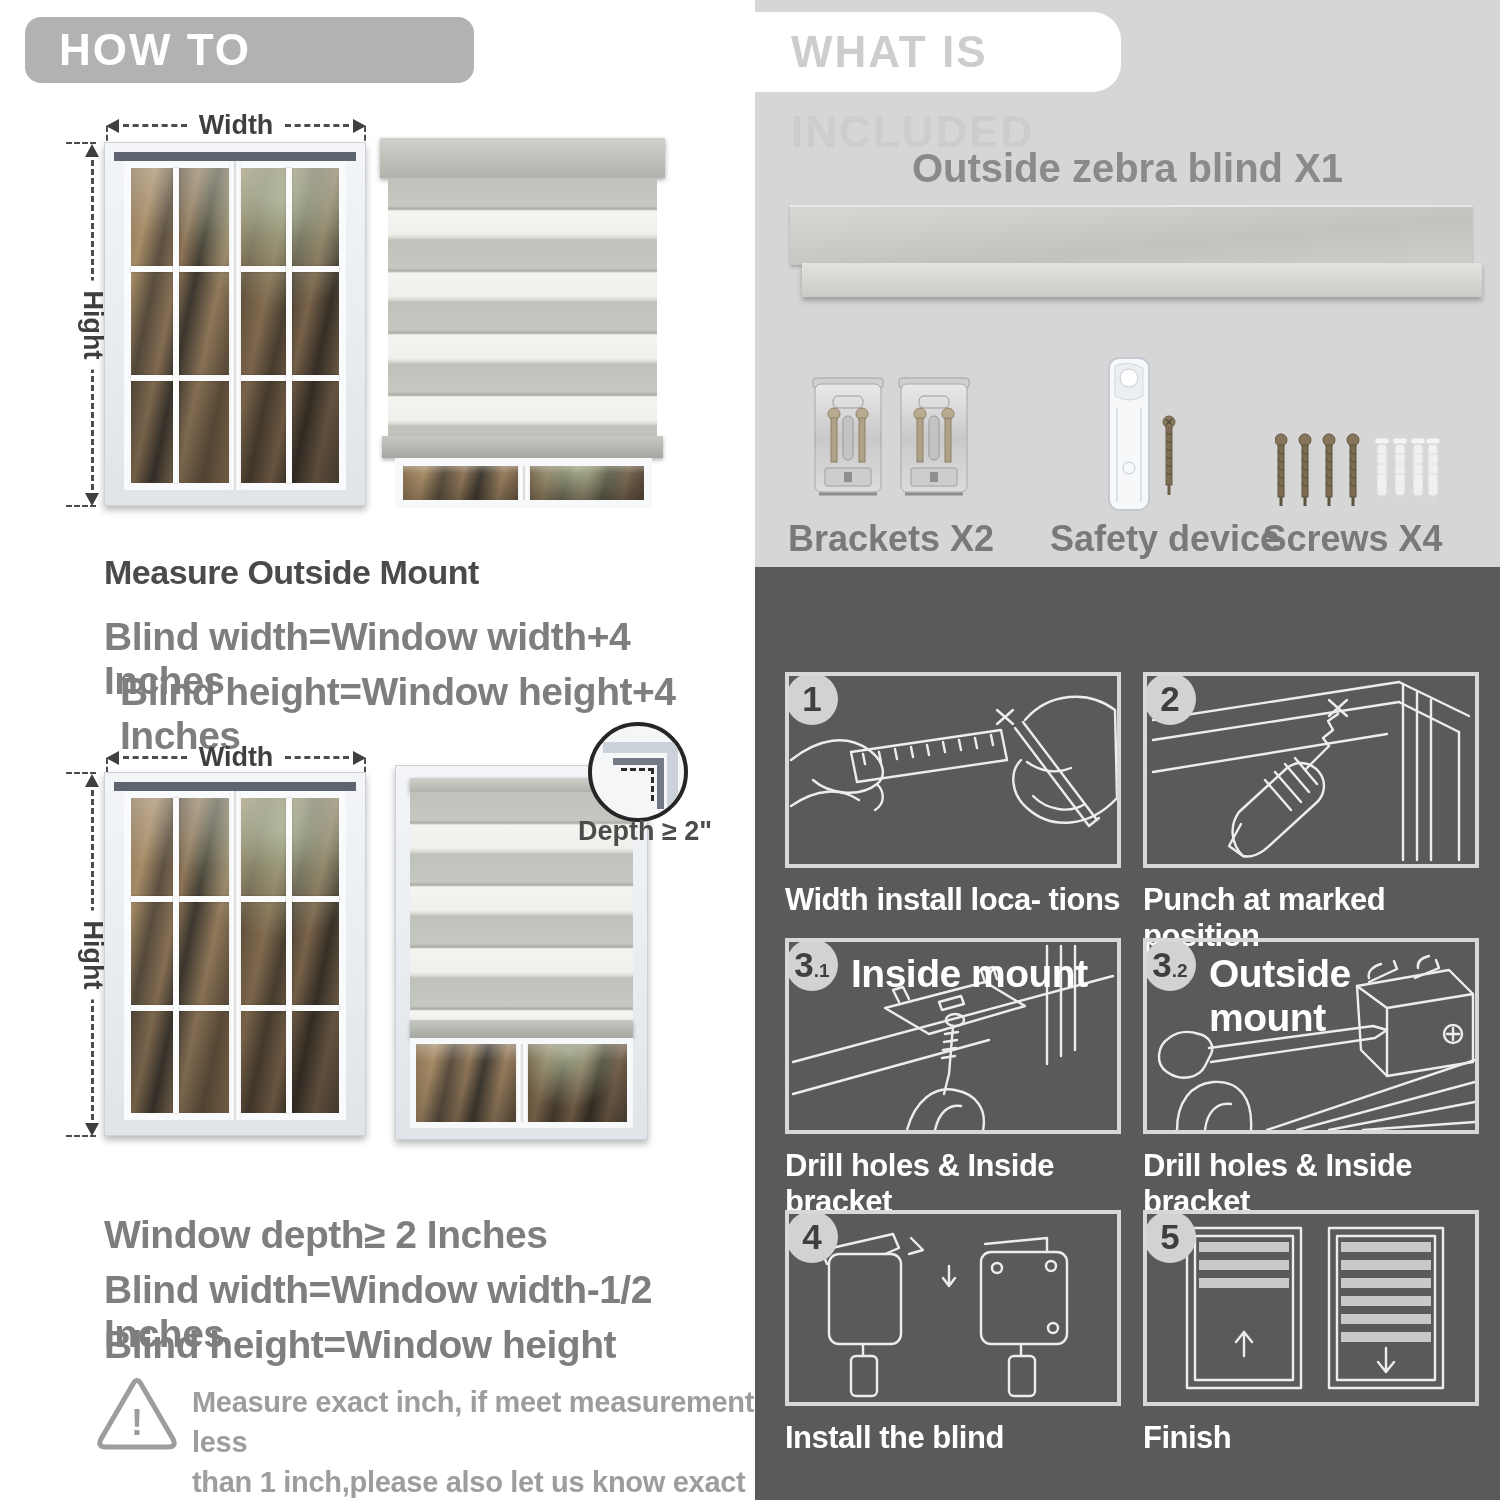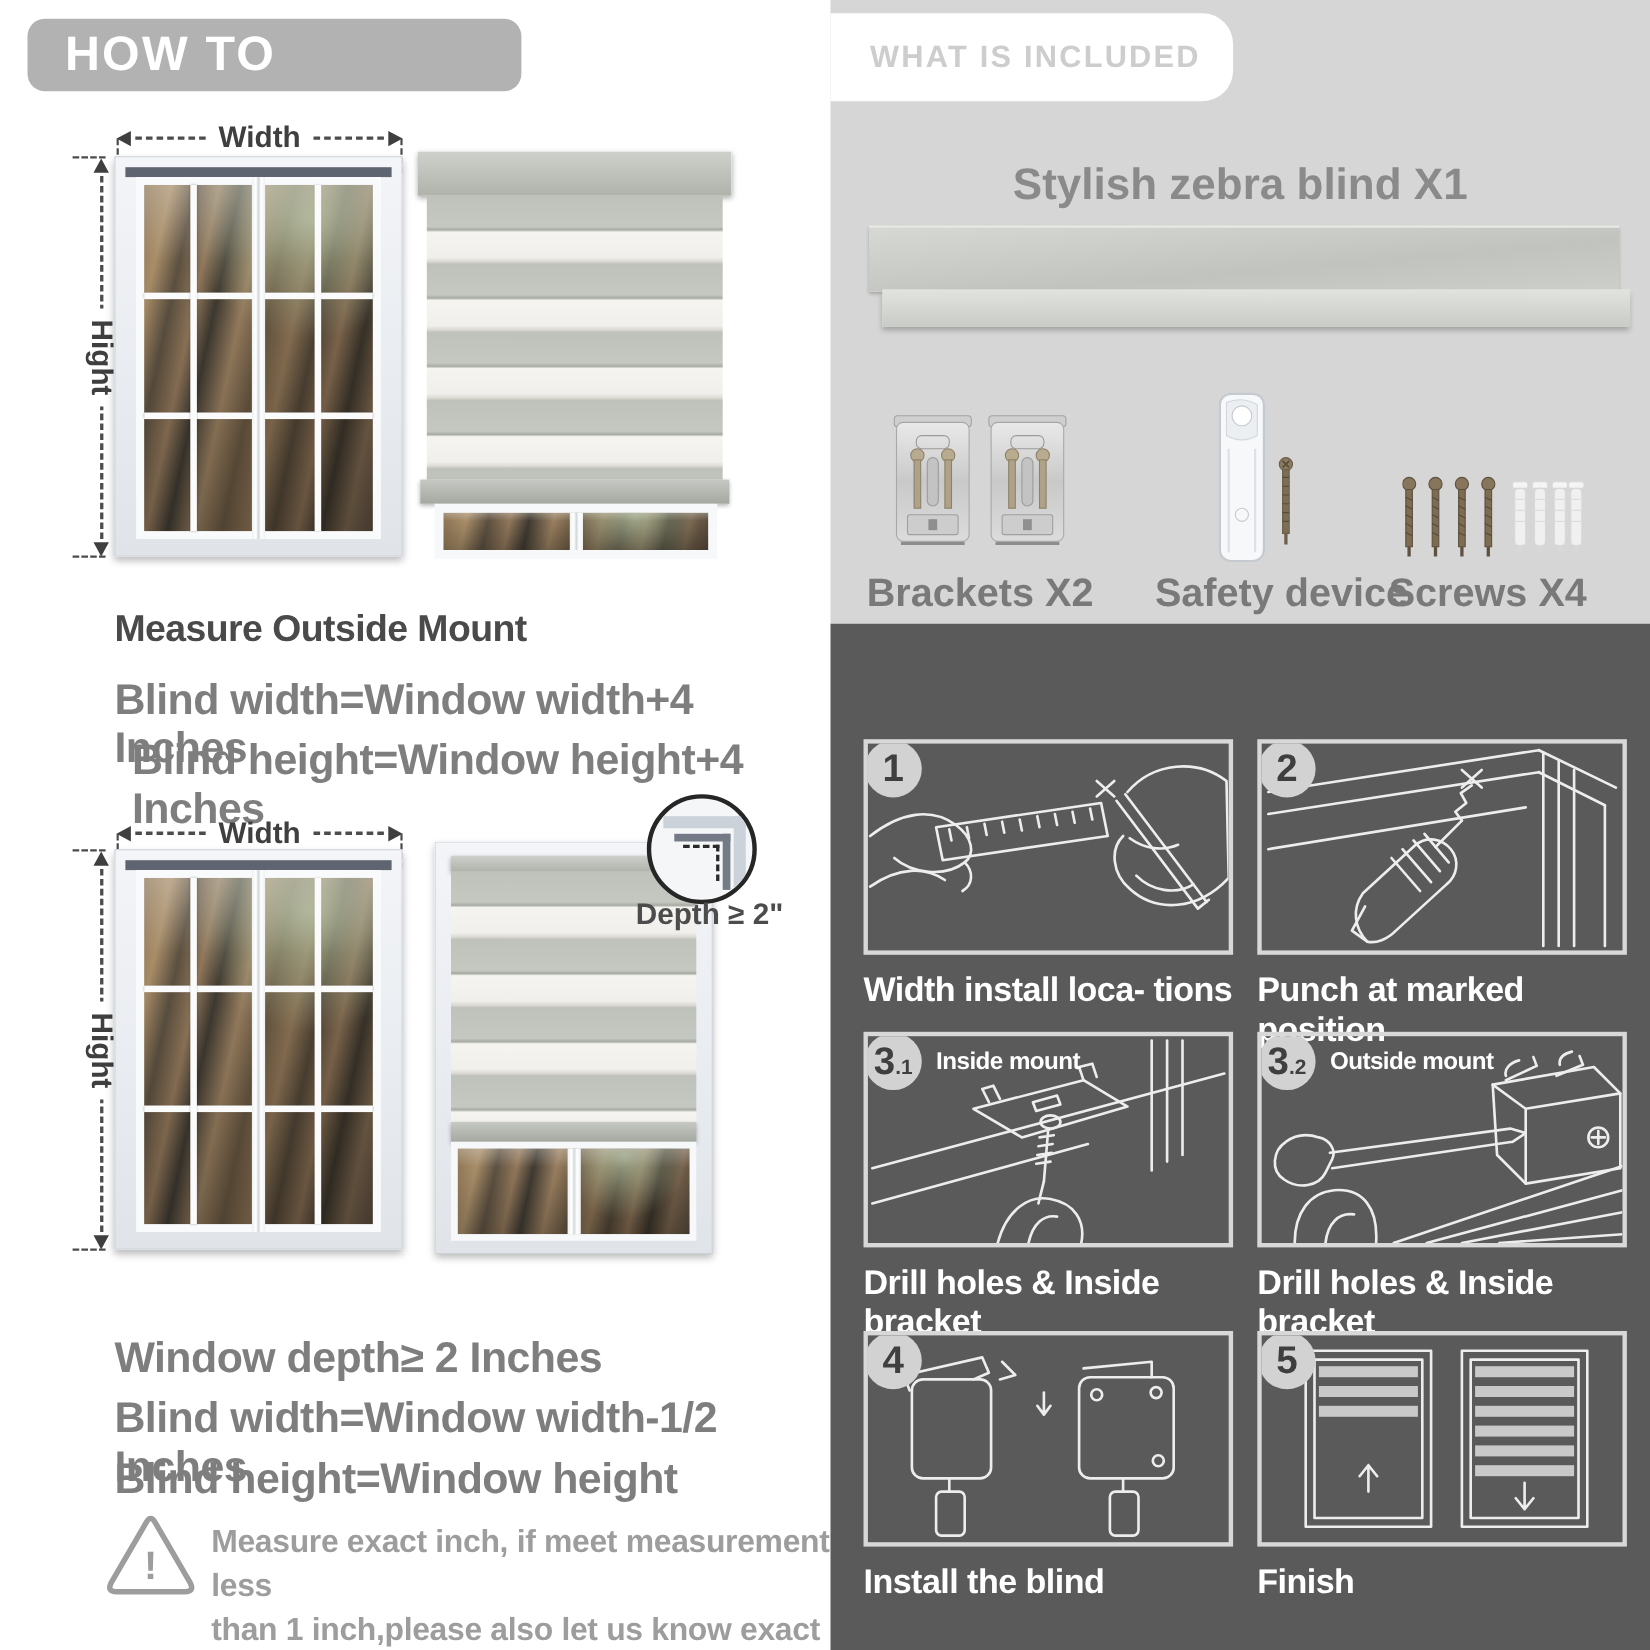--- a/index.html
+++ b/index.html
@@ -60,38 +60,38 @@
   .dc-b{position:absolute;right:20px;top:32px;width:44px;height:44px;border-top:7px solid #747b87;border-right:7px solid #747b87;}
   .dc-c{position:absolute;right:30px;top:42px;width:30px;height:30px;border-top:3px dashed #2a2a2a;border-right:3px dashed #2a2a2a;}
   .depth-label{font-size:27px;font-weight:bold;color:#4c4c4c;text-align:center;}
 
   
   .warn-line{font-size:29px;font-weight:bold;color:#9d9d9d;line-height:40px;letter-spacing:-0.3px;}
 
   
   .included-panel{left:755px;top:0;width:745px;height:567px;background:#d6d6d6;}
   .wii-banner{left:0;top:12px;width:330px;height:80px;background:#ffffff;border-radius:0 28px 28px 0;
-    color:#cdcdcd;font-size:28px;font-weight:bold;line-height:80px;padding-left:36px;letter-spacing:2px;}
+    color:#cdcdcd;font-size:44px;font-weight:bold;line-height:80px;padding-left:36px;letter-spacing:2px;}
   .product-label{left:0;top:146px;width:745px;text-align:center;font-size:40px;font-weight:bold;color:#8a8a8a;}
   .bar-top{left:35px;top:205px;width:682px;height:58px;border-top:2px solid #e7e9e5;
     background:linear-gradient(175deg,#d6d8d4,#c1c4be 60%,#cdcfca);box-shadow:0 2px 3px rgba(0,0,0,.22);}
   .bar-bottom{left:47px;top:263px;width:680px;height:34px;
     background:linear-gradient(#e1e3df,#c9ccc6);box-shadow:0 4px 5px rgba(0,0,0,.25);}
   .item-label{font-size:36px;font-weight:bold;color:#797979;text-align:center;}
 
   .mount-panel{left:755px;top:567px;width:745px;height:933px;background:#5a5a5b;}
   .iom-banner{left:0;top:8px;width:612px;height:80px;background:#ffffff;border-radius:0 30px 30px 0;
     color:#3d3d3d;font-size:46px;font-weight:bold;line-height:80px;padding-left:36px;letter-spacing:-0.5px;}
 
   .step-box{position:absolute;width:336px;height:196px;border:4px solid #d8d8d8;box-sizing:border-box;overflow:hidden;}
   .badge{position:absolute;left:-3px;top:-3px;width:52px;height:52px;border-radius:50%;background:#d2d2d2;
     color:#3f3f3f;display:flex;align-items:center;justify-content:center;}
   .badge .num{font-size:35px;font-weight:bold;}
   .badge .sub{font-size:19px;font-weight:bold;margin-top:12px;}
-  .inner-label{position:absolute;left:62px;top:10px;color:#ffffff;font-size:22px;font-weight:bold;letter-spacing:-0.5px;}
+  .inner-label{position:absolute;left:62px;top:10px;color:#ffffff;font-size:39px;font-weight:bold;letter-spacing:-0.5px;}
   .step-caption{position:absolute;width:360px;color:#ffffff;font-size:31px;font-weight:bold;letter-spacing:-0.5px;}
   .art{position:absolute;inset:0;width:100%;height:100%;}
   .ln{stroke:#ededed;stroke-width:2.4;fill:none;stroke-linecap:round;stroke-linejoin:round;}
   .fillgrey{fill:#c9c9c9;stroke:none;}
 </style>
 </head>
 <body>
 
 <div class="canvas">
 
@@ -203,21 +203,21 @@
     </svg>
     <div class="abs" style="left:192px;top:1382px;">
       <div class="warn-line">Measure exact inch, if meet measurement less</div>
       <div class="warn-line">than 1 inch,please also let us know exact</div>
 
     </div>
   </section>
 
   <section class="abs included-panel">
     <div class="abs wii-banner">WHAT IS INCLUDED</div>
-    <div class="abs product-label">Stylish zebra blind X1</div>
+    <div class="abs product-label">Outside zebra blind X1</div>
 
     <div class="abs bar-top"></div>
     <div class="abs bar-bottom"></div>
 
     <svg class="abs" style="left:56px;top:372px;" width="160" height="134" viewBox="0 0 160 134">
       <defs>
         <linearGradient id="metal" x1="0" y1="0" x2="0" y2="1">
           <stop offset="0" stop-color="#e9e9e9"></stop>
             <stop offset="0.5" stop-color="#c9c9c9"></stop>
             <stop offset="1" stop-color="#dcdcdc"></stop>

